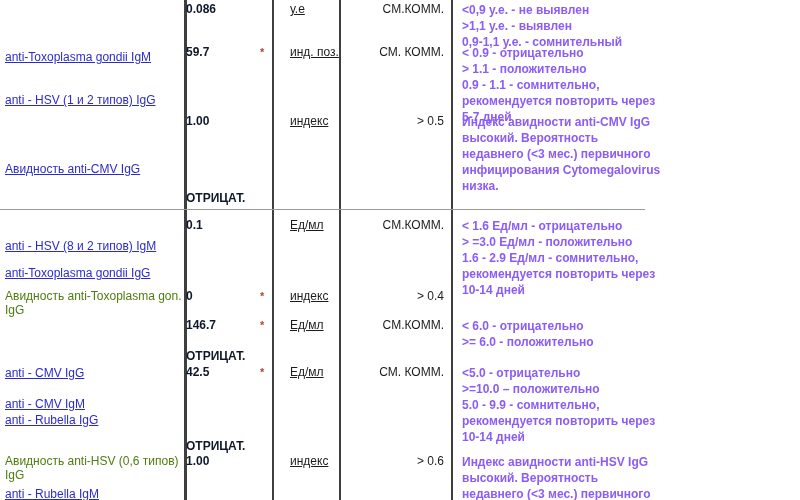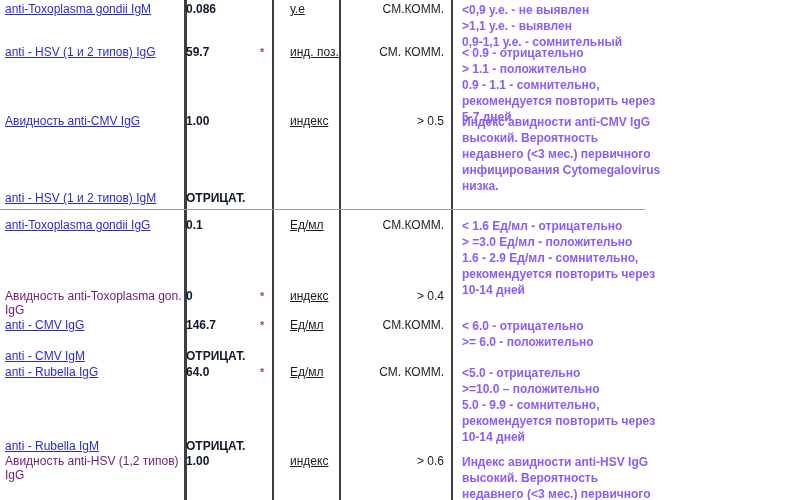--- a/index.html
+++ b/index.html
@@ -5,23 +5,23 @@
   html,body{margin:0;padding:0;background:#fff;}
   #screen{
     position:relative;width:800px;height:500px;overflow:hidden;background:#fff;
     font-family:"Liberation Sans","DejaVu Sans",sans-serif;font-size:12px;color:#1c1c1c;
   }
   .vline{position:absolute;top:0;height:500px;background:#3f3f3f;}
   .hline{position:absolute;height:1px;background:#9a9a9a;}
   .row{position:absolute;left:0;width:800px;}
   .cell-name{
     position:absolute;left:5px;width:176px;line-height:14px;white-space:pre;
-    color:#701a75;
+    color:#4d7c0f;
   }
-  .cell-name.link{color:#2b2bcc;text-decoration:underline;cursor:pointer;}
+  .cell-name.link{color:#2b2bcc;text-decoration:underline;cursor:pointer;margin-top:48px;}
   .cell-value{
     position:absolute;left:186px;width:70px;text-align:left;font-weight:bold;
     line-height:14px;white-space:nowrap;color:#0f172a;
   }
   .cell-flag{
     position:absolute;left:260px;width:12px;font-weight:bold;font-size:11px;
     color:#a84a2e;line-height:14px;
   }
   .cell-units{position:absolute;left:290px;width:60px;line-height:14px;white-space:nowrap;text-decoration:underline;}
   .cell-ref{position:absolute;left:341px;width:103px;text-align:right;line-height:14px;white-space:nowrap;}
@@ -73,21 +73,21 @@
     <span class="cell-units">индекс</span>
     <span class="cell-ref">&gt; 0.5</span>
     <span class="cell-comment">Индекс авидности anti-CMV IgG
 высокий. Вероятность
 недавнего (&lt;3 мес.) первичного
 инфицирования Cytomegalovirus
 низка.</span>
   </div>
 
   <div class="row" style="top:191px;">
-    <span class="cell-name link">anti - HSV (1 и 2 типов) IgM</span>
+    <span class="cell-name link">anti - HSV (8 и 2 типов) IgM</span>
     <span class="cell-value">ОТРИЦАТ.</span>
     <span class="cell-flag"></span>
     <span class="cell-units"></span>
     <span class="cell-ref"></span>
     <span class="cell-comment"></span>
   </div>
 
   <div class="row" style="top:218px;">
     <span class="cell-name link">anti-Toxoplasma gondii IgG</span>
     <span class="cell-value">0.1</span>
@@ -125,42 +125,42 @@
     <span class="cell-name link">anti - CMV IgM</span>
     <span class="cell-value">ОТРИЦАТ.</span>
     <span class="cell-flag"></span>
     <span class="cell-units"></span>
     <span class="cell-ref"></span>
     <span class="cell-comment"></span>
   </div>
 
   <div class="row" style="top:365px;">
     <span class="cell-name link">anti - Rubella IgG</span>
-    <span class="cell-value">64.0</span>
+    <span class="cell-value">42.5</span>
     <span class="cell-flag">*</span>
     <span class="cell-units">Ед/мл</span>
     <span class="cell-ref">СМ. КОММ.</span>
     <span class="cell-comment">&lt;5.0 - отрицательно
 &gt;=10.0 – положительно
 5.0 - 9.9 - сомнительно,
 рекомендуется повторить через
 10-14 дней</span>
   </div>
 
   <div class="row" style="top:439px;">
     <span class="cell-name link">anti - Rubella IgM</span>
     <span class="cell-value">ОТРИЦАТ.</span>
     <span class="cell-flag"></span>
     <span class="cell-units"></span>
     <span class="cell-ref"></span>
     <span class="cell-comment"></span>
   </div>
 
   <div class="row" style="top:454px;">
-    <span class="cell-name">Авидность anti-HSV (1,2 типов)
+    <span class="cell-name">Авидность anti-HSV (0,6 типов)
 IgG</span>
     <span class="cell-value">1.00</span>
     <span class="cell-flag"></span>
     <span class="cell-units">индекс</span>
     <span class="cell-ref">&gt; 0.6</span>
     <span class="cell-comment">Индекс авидности anti-HSV IgG
 высокий. Вероятность
 недавнего (&lt;3 мес.) первичного</span>
   </div>
 

